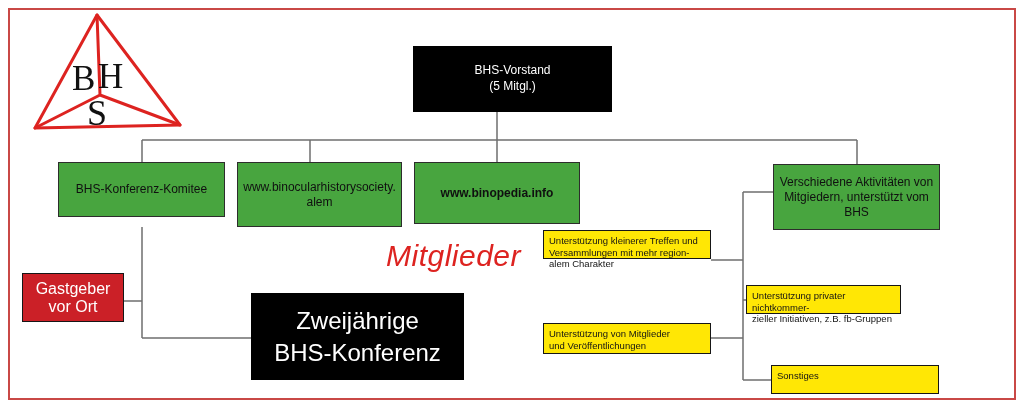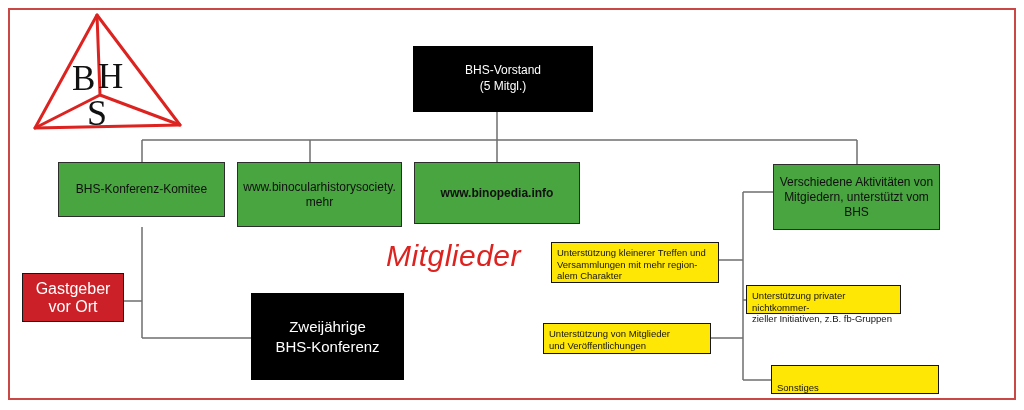--- a/index.html
+++ b/index.html
@@ -20,31 +20,31 @@
   svg.logo{position:absolute;left:25px;top:6px;width:160px;height:130px;}
 
   .node{position:absolute;box-sizing:border-box;display:flex;align-items:center;justify-content:center;text-align:center;}
   .node span{white-space:pre-line;}
   .greenbox{background:var(--green);border:1px solid #2d2d2c;color:#101010;font-size:12px;line-height:1.25;}
   .blackbox{background:var(--node-black);color:#ffffff;}
   .redbox{background:var(--red-box);border:1px solid #161616;color:#ffffff;font-size:16px;}
   .yellowbox{position:absolute;box-sizing:border-box;background:var(--yellow);border:1px solid #161616;color:#141414;
              font-size:9.5px;line-height:11.5px;text-align:left;padding:4px 5px;white-space:pre-line;}
 
-  #vorstand{left:413px;top:46px;width:180px;height:66px;font-size:12px;line-height:1.3;}
+  #vorstand{left:413px;top:46px;width:199px;height:66px;font-size:12px;line-height:1.3;}
   #komitee{left:58px;top:162px;width:167px;height:55px;}
   #binocular{left:237px;top:162px;width:165px;height:65px;}
   #binopedia{left:414px;top:162px;width:166px;height:62px;font-weight:bold;}
   #aktivitaeten{left:773px;top:164px;width:167px;height:66px;justify-content:center;}
   #gastgeber{left:22px;top:273px;width:102px;height:49px;}
-  #konferenz{left:251px;top:293px;width:153px;height:87px;font-size:15px;line-height:1.3;}
-  #treffen{left:543px;top:242px;width:168px;height:41px;margin-left:8px;}
+  #konferenz{left:251px;top:293px;width:213px;height:87px;font-size:24px;line-height:1.3;}
+  #treffen{left:543px;top:230px;width:168px;height:29px;}
   #forschung{left:543px;top:323px;width:168px;height:31px;}
   #initiativen{left:746px;top:285px;width:155px;height:29px;}
-  #sonstiges{left:771px;top:365px;width:168px;height:29px;padding-top:16px;}
+  #sonstiges{left:771px;top:365px;width:168px;height:29px;padding-top:4px;}
 
   #mitglieder{position:absolute;left:386px;top:239px;font-size:30px;color:var(--red-accent);letter-spacing:0.5px;font-style:italic;}
 </style>
 </head>
 <body>
 
 <div class="canvas">
 
   <div class="frame"></div>
 
@@ -70,21 +70,21 @@
     <span>BHS-Vorstand
 (5 Mitgl.)</span>
   </div>
 
   <div id="komitee" class="node greenbox">
     <span>BHS-Konferenz-Komitee</span>
   </div>
 
   <div id="binocular" class="node greenbox">
     <span>www.binocularhistorysociety.
-mehr</span>
+alem</span>
   </div>
 
   <div id="binopedia" class="node greenbox">
     <span>www.binopedia.info</span>
   </div>
 
   <div id="aktivitaeten" class="node greenbox">
     <span>Verschiedene Aktivitäten von
 Mitgiedern, unterstützt vom
 BHS</span>

